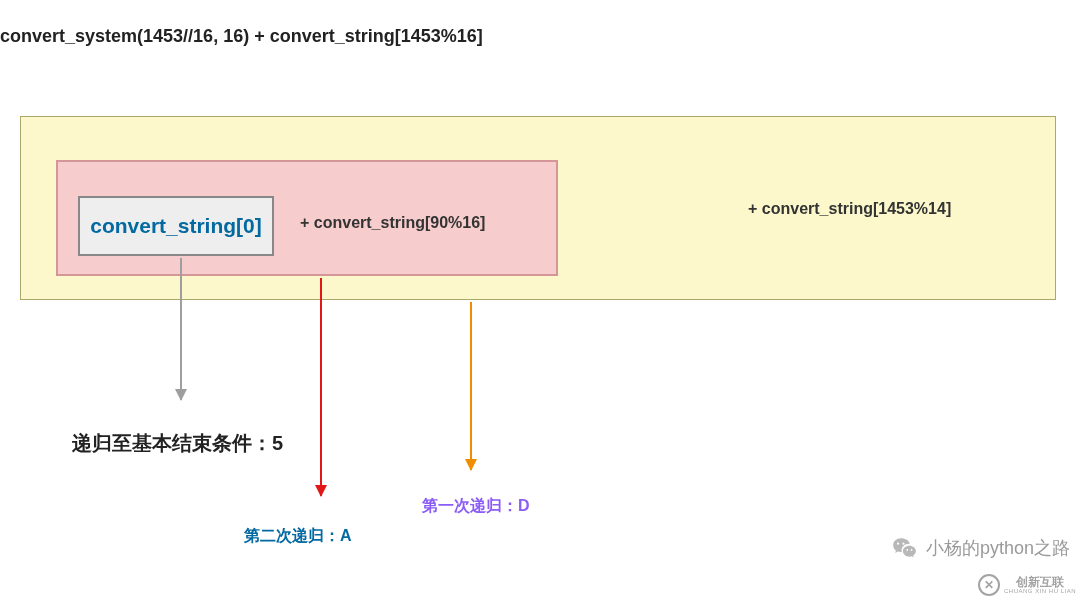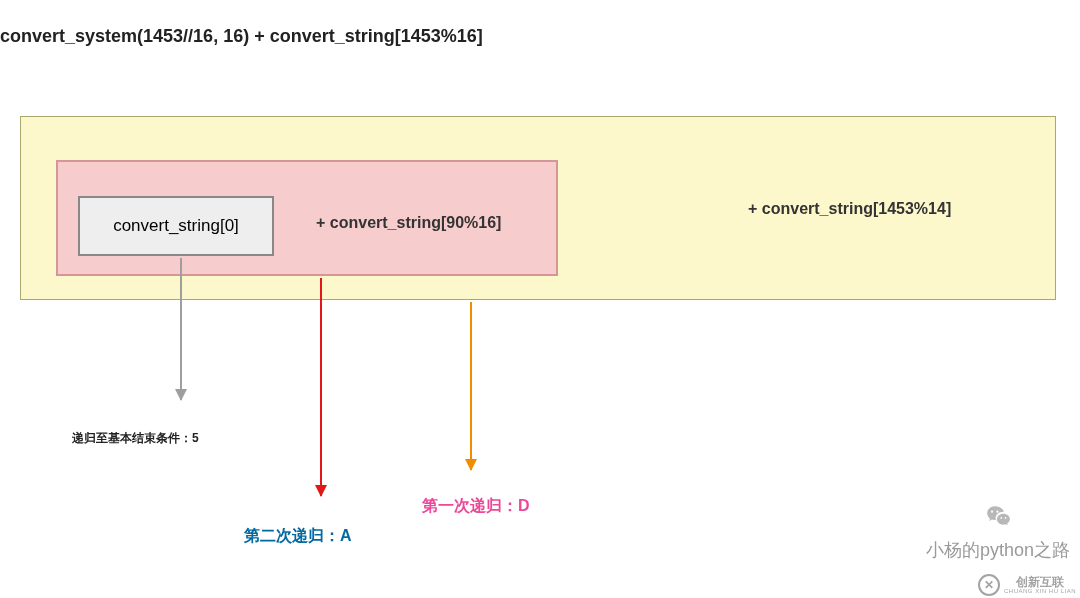--- a/index.html
+++ b/index.html
@@ -45,27 +45,27 @@
     top: 196px;
     width: 196px;
     height: 60px;
     background: #eeeeee;
     border: 2px solid #888888;
     display: flex;
     align-items: center;
     justify-content: center;
   }
   .base-box span {
-    font-weight: 400;
-    font-size: 17px;
-    color: #000000;
+    font-weight: 700;
+    font-size: 21px;
+    color: #0369a1;
   }
   .inner-right-text {
     position: absolute;
-    left: 316px;
+    left: 300px;
     top: 214px;
     font-weight: 700;
     font-size: 16px;
     color: #333;
   }
   .outer-right-text {
     position: absolute;
     left: 748px;
     top: 200px;
     font-weight: 700;
@@ -103,51 +103,50 @@
   .arrow-red .head  { border-top: 12px solid #e01818; }
 
   .arrow-orange { left: 470px; top: 302px; height: 168px; }
   .arrow-orange .shaft { background: #f08c00; }
   .arrow-orange .head  { border-top: 12px solid #f08c00; }
 
   .label-grey {
     position: absolute;
     left: 72px;
     top: 430px;
-    font-size: 12px;
+    font-size: 20px;
     font-weight: 700;
     color: #222;
   }
   .label-red {
     position: absolute;
     left: 244px;
     top: 526px;
     font-size: 16px;
     font-weight: 700;
     color: #0369a1;
   }
   .label-orange {
     position: absolute;
     left: 422px;
     top: 496px;
     font-size: 16px;
     font-weight: 700;
-    color: #ec4899;
+    color: #8b5cf6;
   }
 
   .wechat-badge {
     position: absolute;
     right: 10px;
     bottom: 36px;
     display: flex;
     align-items: center;
     gap: 8px;
     color: #9a9a9a;
     font-size: 18px;
-    flex-direction: column;
   }
   .wechat-icon {
     width: 28px; height: 28px;
     border-radius: 50%;
     display: inline-flex;
     align-items: center;
     justify-content: center;
     color: #9a9a9a;
   }
 

